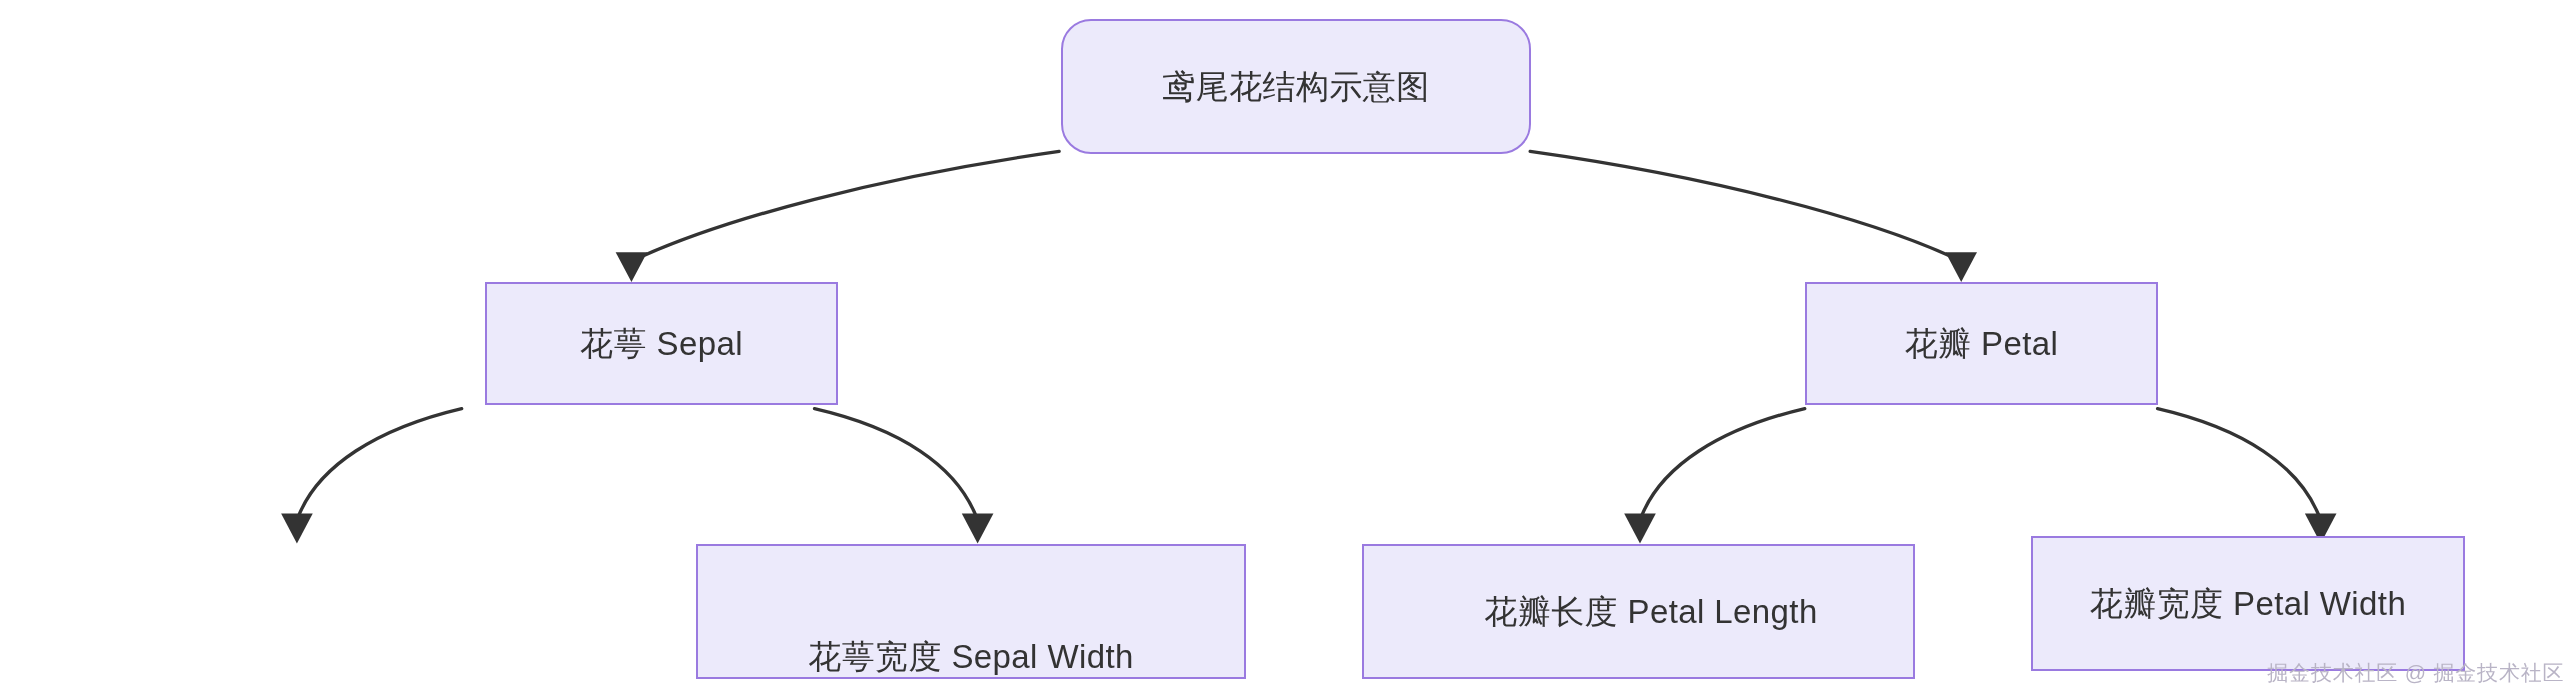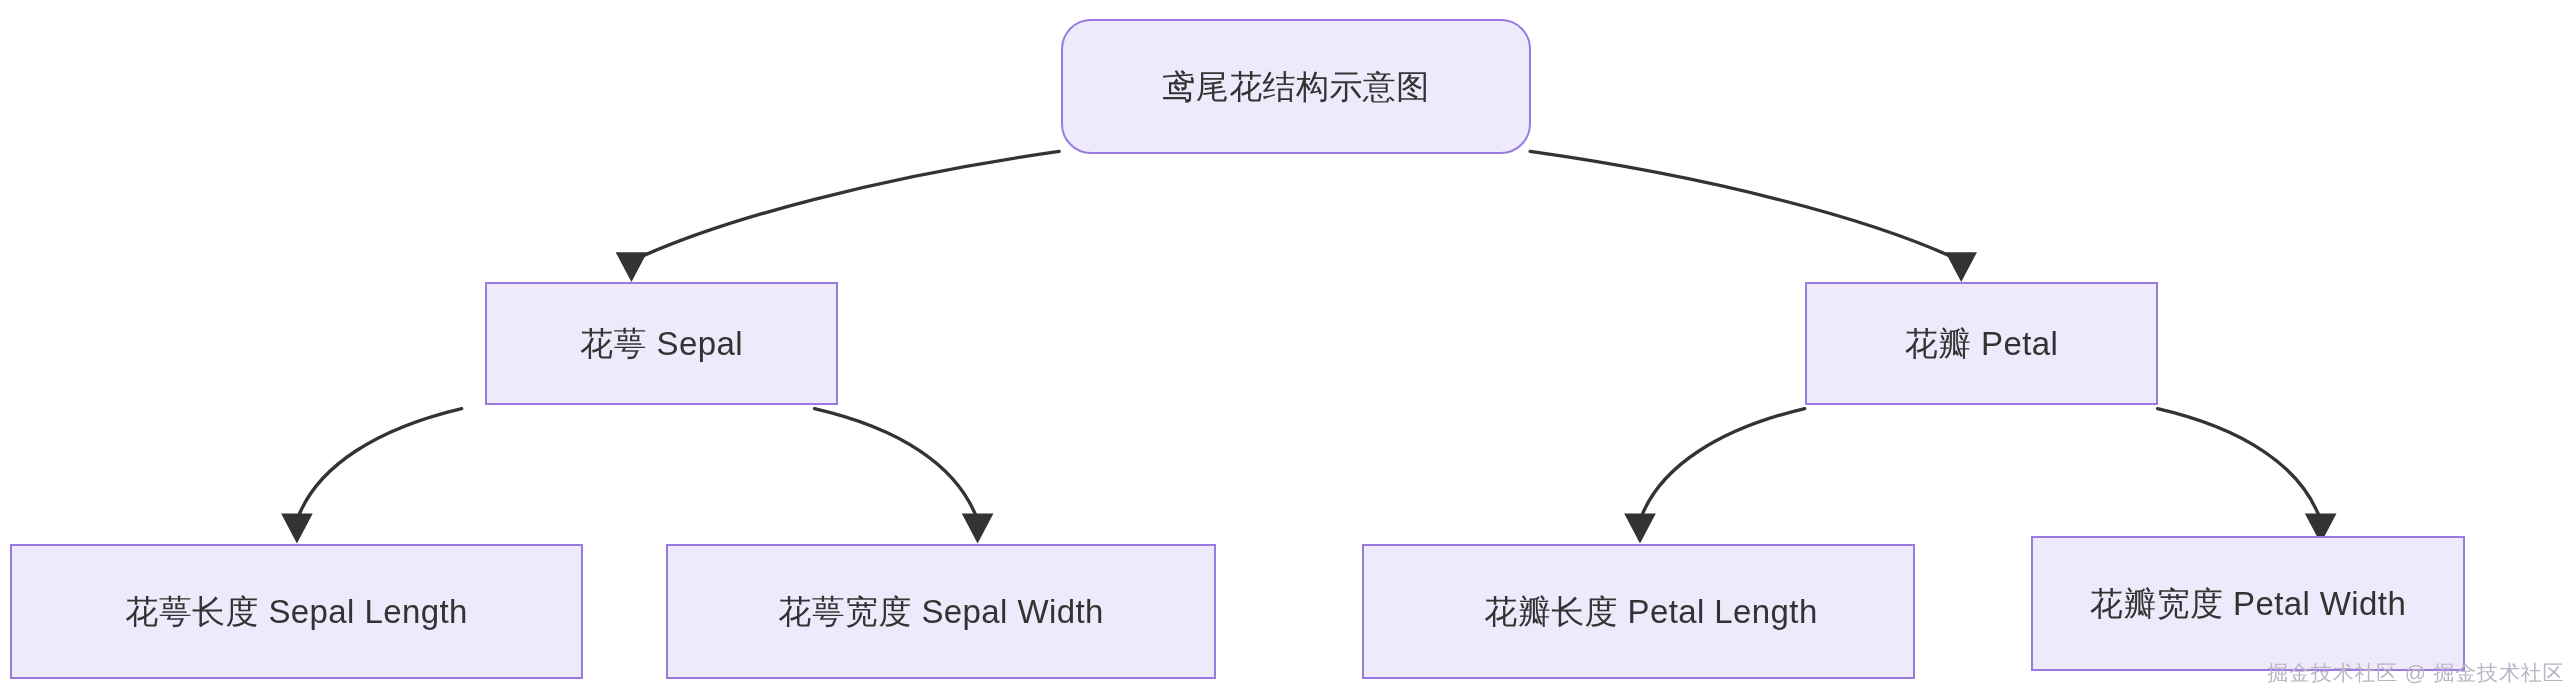--- a/index.html
+++ b/index.html
@@ -88,25 +88,22 @@
   </div>
 
   <div class="node" id="node-sepal" style="left: 461px; top: 282px; width: 353px; height: 123px; margin-left: 24px;">
     <span class="node-label">花萼 Sepal</span>
   </div>
 
   <div class="node" id="node-petal" style="left: 1805px; top: 282px; width: 353px; height: 123px;">
     <span class="node-label">花瓣 Petal</span>
   </div>
 
-  <div class="node" id="node-sepal-length" style="left: 10px; top: 544px; width: 573px; height: 135px;">
-    <span class="node-label">花萼长度 Sepal Length</span>
-  </div>
 
-  <div class="node" id="node-sepal-width" style="left: 666px; top: 544px; width: 550px; height: 135px;">
+  <div class="node" id="node-sepal-width" style="left: 696px; top: 544px; width: 550px; height: 135px; align-items: flex-end;">
     <span class="node-label">花萼宽度 Sepal Width</span>
   </div>
 
   <div class="node" id="node-petal-length" style="left: 1362px; top: 544px; width: 553px; height: 135px; padding-left: 25px;">
     <span class="node-label">花瓣长度 Petal Length</span>
   </div>
 
   <div class="node" id="node-petal-width" style="left: 2031px; top: 536px; width: 434px; height: 135px;">
     <span class="node-label">花瓣宽度 Petal Width</span>
   </div>

